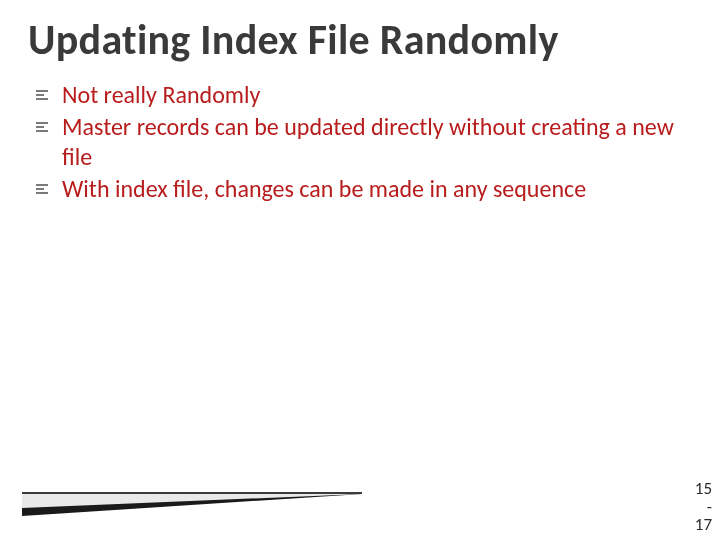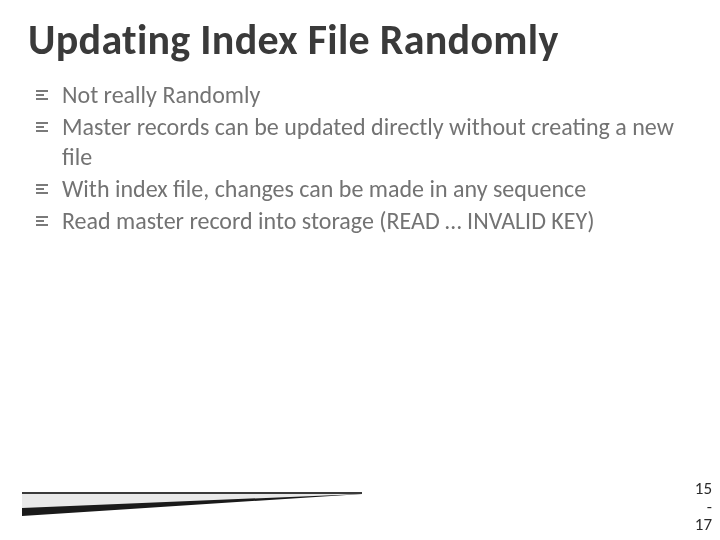--- a/index.html
+++ b/index.html
@@ -23,21 +23,21 @@
     line-height:1.05;
     color:#3a3a3a;
     margin:0 0 18px 0;
     letter-spacing:0.3px;
   }
   ul.bullets {
     list-style:none;
     margin:0; padding:0;
     font-size:24px;
     line-height:1.25;
-    color:#737373;
+    color:#b91c1c;
   }
   ul.bullets li {
     position:relative;
     padding-left:34px;
     margin-bottom:2px;
   }
   ul.bullets li::before {
     content:"";
     position:absolute;
     left:10px; top:9px;
@@ -88,21 +88,20 @@
 </head>
 <body>
 
 <div class="slide">
   <h1 class="title">Updating Index File Randomly</h1>
 
   <ul class="bullets">
     <li><span>Not really Randomly</span></li>
     <li><span>Master records can be updated directly without creating a new file</span></li>
     <li><span>With index file, changes can be made in any sequence</span></li>
-    <li><span>Read master record into storage (READ … INVALID KEY)</span></li>
   </ul>
 
   <svg class="deco-wedge" viewBox="0 0 340 30">
     <polygon points="0,4 340,4 0,26" fill="#1a1a1a"></polygon>
     <polygon points="0,4 340,4 0,18" fill="#e9e9e9"></polygon>
     <rect x="0" y="2" width="340" height="2" fill="#3b3b3b"></rect>
   </svg>
 
   <div class="page-num">
     <div>15</div>

